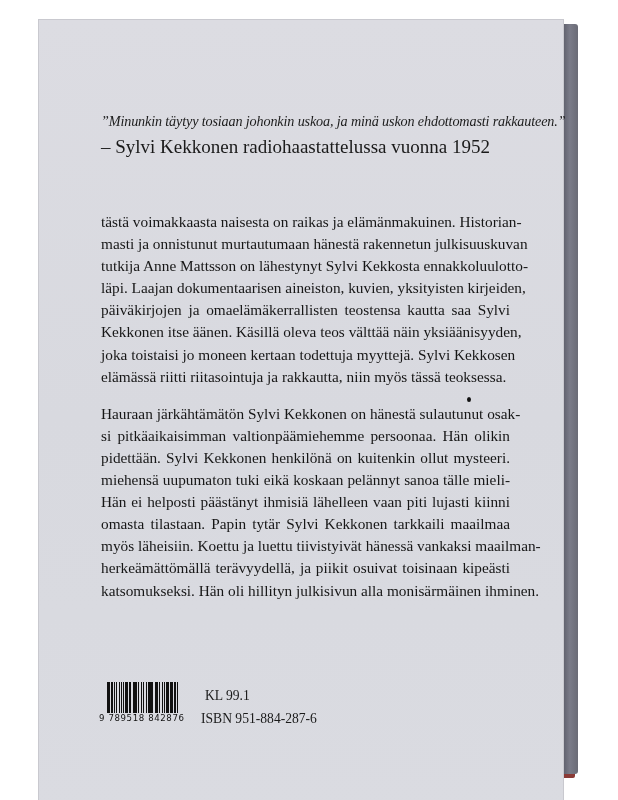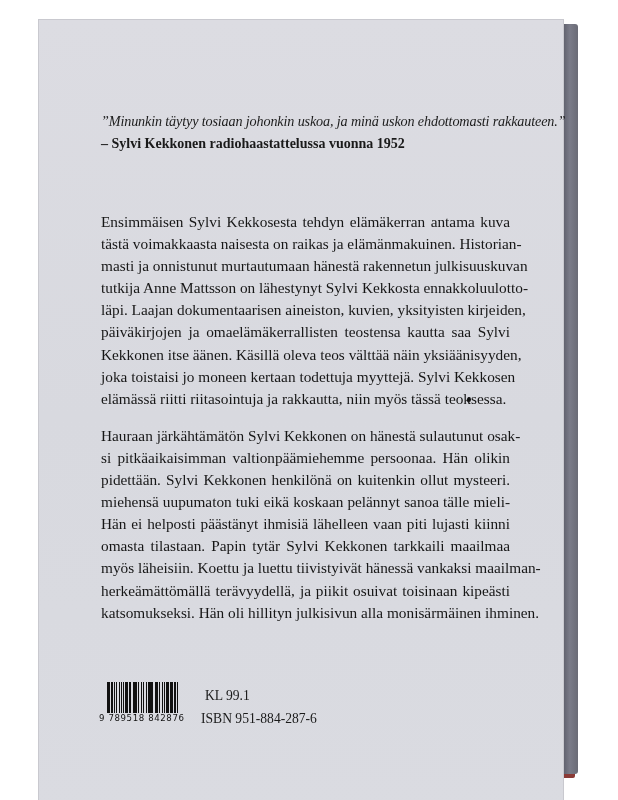--- a/index.html
+++ b/index.html
@@ -23,21 +23,21 @@
     background: linear-gradient(180deg, #dcdce2 0%, #d8d9df 50%, #dadbe1 100%);
     box-shadow: inset 0 0 0 1px #c9c9cf;
   }
   .quote {
     position: absolute; left: 63px; top: 94px;
     font-style: italic; font-size: 14.2px; color: #1c1c1c; letter-spacing: -0.15px;
     white-space: nowrap;
   }
   .attribution {
     position: absolute; left: 63px; top: 117px;
-    font-size: 14px; color: #1a1a1a; white-space: nowrap; font-weight: bold;
+    font-size: 19px; color: #1a1a1a; white-space: nowrap;
   }
   .body-text {
     position: absolute; left: 63px; top: 192px; width: 409px;
     font-size: 15.3px; line-height: 22.1px; color: #161616;
     text-align: justify; hyphens: manual;
   }
   .body-text p { margin: 0 0 15px 0; }
   .line { display: block; text-align: justify; text-align-last: justify; white-space: nowrap; }
   .line.last { text-align-last: left; }
   .speck {
@@ -69,21 +69,20 @@
 
 <div class="spine-edge"></div>
 <div class="bottom-edge"></div>
 
 <div class="cover">
   <div class="quote">”Minunkin täytyy tosiaan johonkin uskoa, ja minä uskon ehdottomasti rakkauteen.”</div>
   <div class="attribution">– Sylvi Kekkonen radiohaastattelussa vuonna 1952</div>
 
   <div class="body-text">
     <p>
-      <span class="line">Ensimmäisen Sylvi Kekkosesta tehdyn elämäkerran antama kuva</span>
       <span class="line">tästä voimakkaasta naisesta on raikas ja elämänmakuinen. Historian-</span>
       <span class="line">masti ja onnistunut murtautumaan hänestä rakennetun julkisuuskuvan</span>
       <span class="line">tutkija Anne Mattsson on lähestynyt Sylvi Kekkosta ennakkoluulotto-</span>
       <span class="line">läpi. Laajan dokumentaarisen aineiston, kuvien, yksityisten kirjeiden,</span>
       <span class="line">päiväkirjojen ja omaelämäkerrallisten teostensa kautta saa Sylvi</span>
       <span class="line">Kekkonen itse äänen. Käsillä oleva teos välttää näin yksiäänisyyden,</span>
       <span class="line">joka toistaisi jo moneen kertaan todettuja myyttejä. Sylvi Kekkosen</span>
       <span class="line last">elämässä riitti riitasointuja ja rakkautta, niin myös tässä teoksessa.</span>
     </p>
     <p>

